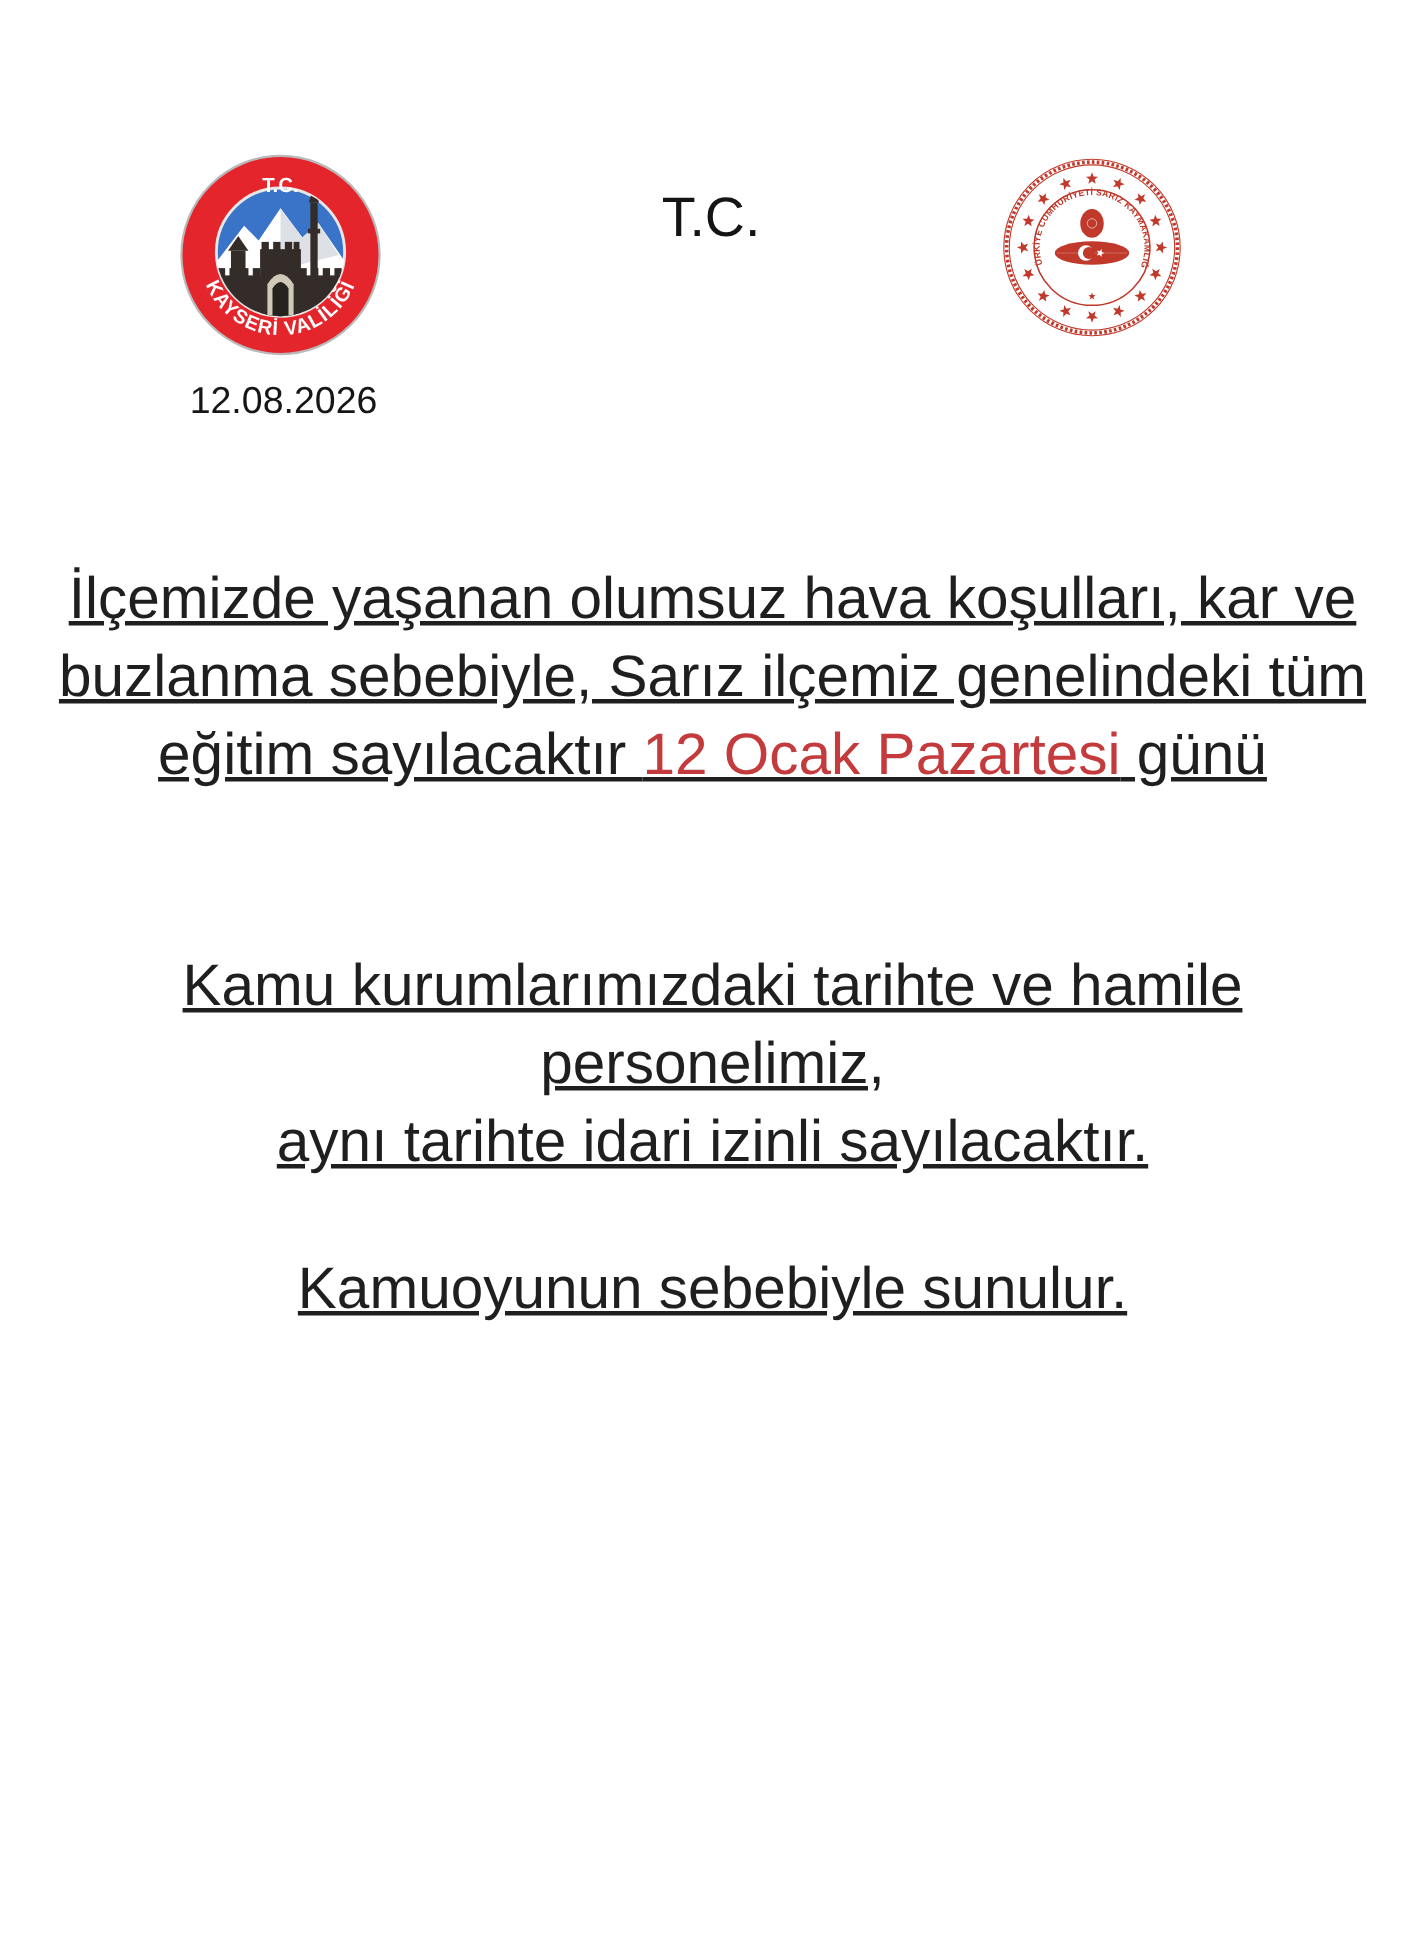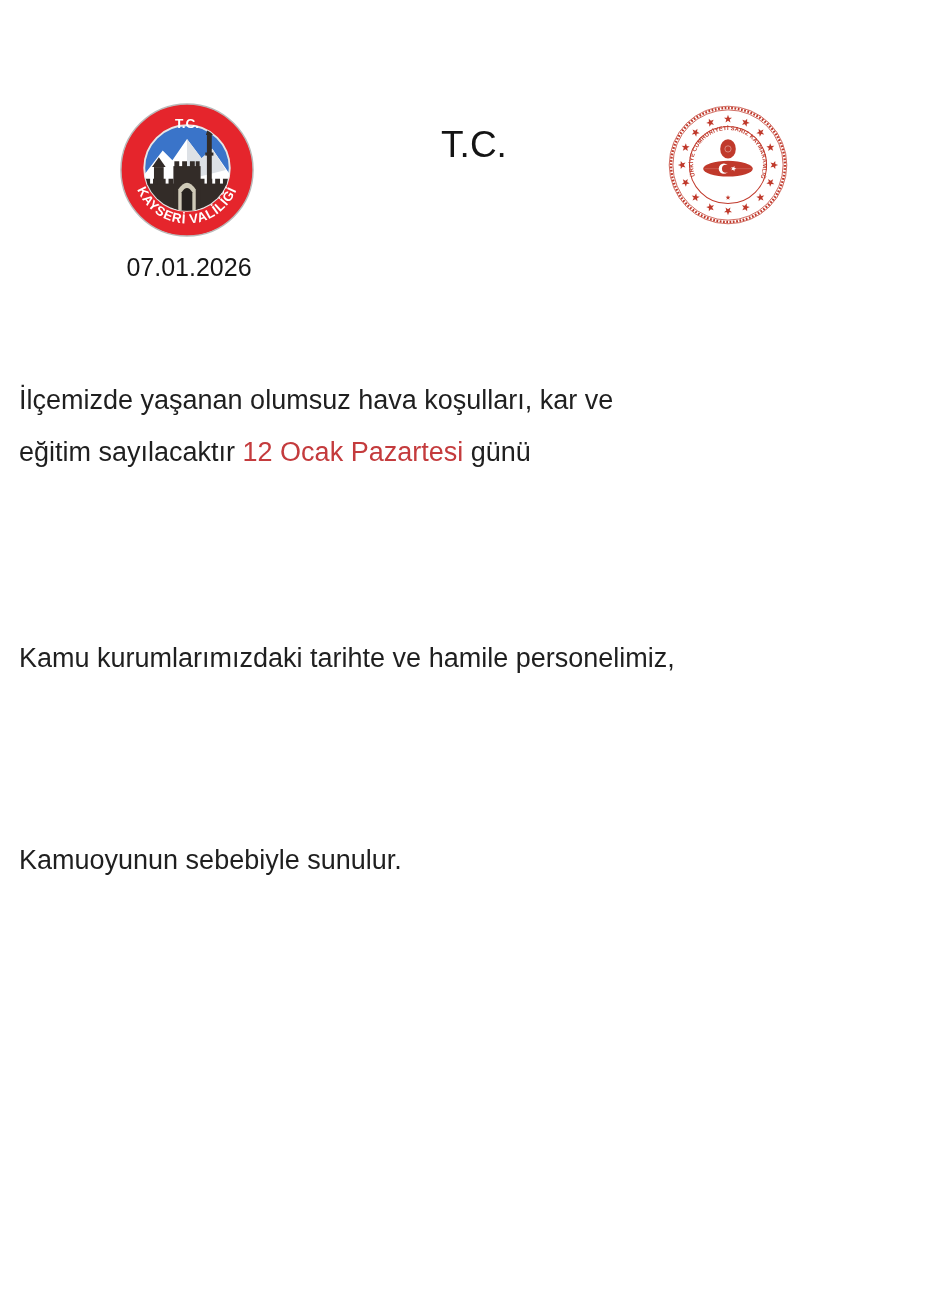--- a/index.html
+++ b/index.html
@@ -15,22 +15,22 @@
 
   .title-block {
     position:absolute; left:0; top:119px; width:910px;
     text-align:center; font-size:37px; line-height:52px; color:#141414;
   }
   .date {
     position:absolute; left:100px; top:253px; width:140px;
     text-align:center; font-size:25px; color:#161616;
   }
   .body-text {
-    position:absolute; left:0; width:912px; 
-    font-size:27px; line-height:52px; color:var(--text,#1f1f1f);
+    position:absolute; left:0; width:912px; text-align:center;
+    font-size:39px; line-height:52px; color:var(--text,#1f1f1f);text-decoration:underline;
   }
   #para1   { top:374px; }
   #para2   { top:632px; }
   #closing { top:834px; }
   .body-text .red { color:var(--highlight,#c43b3d); }
 
   .seal-text   { fill:var(--seal-red,#c0392b); font-family:"Liberation Sans",sans-serif; }
   .kv-arc-text { fill:#ffffff; font-family:"Liberation Sans",sans-serif; font-weight:bold; }
 </style>
 </head>
@@ -119,26 +119,28 @@
       <circle cx="67.5" cy="50" r="3.4" fill="none" stroke="#ffffff" stroke-width="0.6" opacity="0.7"></circle>
       <ellipse cx="67.5" cy="71.5" rx="27" ry="8.5" fill="var(--seal-red)"></ellipse>
       <line x1="42" y1="71.5" x2="93" y2="71.5" stroke="#ffffff" stroke-width="0.5" opacity="0.35"></line>
       <circle cx="63" cy="71.5" r="5.6" fill="#ffffff"></circle>
       <circle cx="65.3" cy="71.5" r="4.4" fill="var(--seal-red)"></circle>
       <use href="#seal-star" transform="translate(73.5,71.5) rotate(18) scale(0.62)" fill="#ffffff"></use>
       <use href="#seal-star" transform="translate(67.5,103) scale(0.55)" fill="var(--seal-red)"></use>
     </svg>
   </div>
 
-  <div class="date">07.01.2026</div>
+  <div class="date">12.08.2026</div>
 
   <main>
     <div id="para1" class="body-text">
         <div class="line"><span>İlçemizde yaşanan olumsuz hava koşulları, kar ve</span></div>
+        <div class="line"><span>buzlanma sebebiyle, Sarız ilçemiz genelindeki tüm</span></div>
         <div class="line"><span>eğitim sayılacaktır </span><span class="red">12 Ocak Pazartesi</span><span> günü</span></div>
       </div>
     <div id="para2" class="body-text">
         <div class="line"><span>Kamu kurumlarımızdaki tarihte ve hamile personelimiz,</span></div>
+        <div class="line"><span>aynı tarihte idari izinli sayılacaktır.</span></div>
       </div>
     <div id="closing" class="body-text">Kamuoyunun sebebiyle sunulur.</div>
   </main>
 
 </div>
 
 </body></html>

